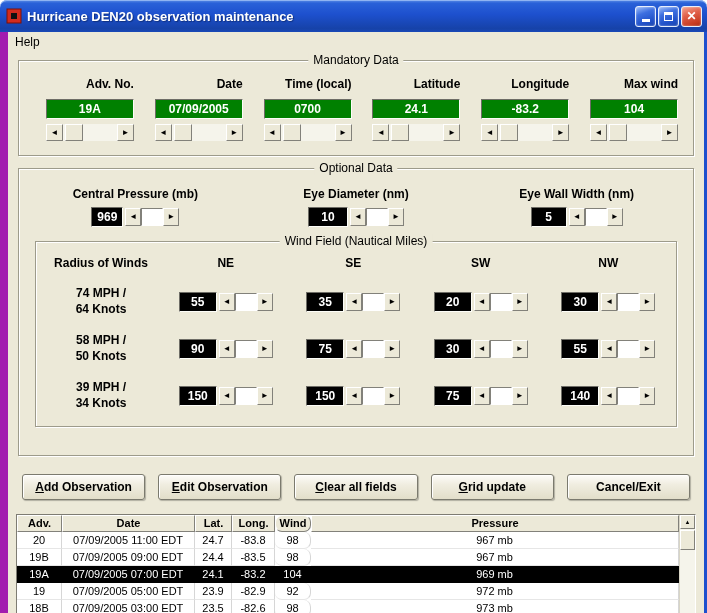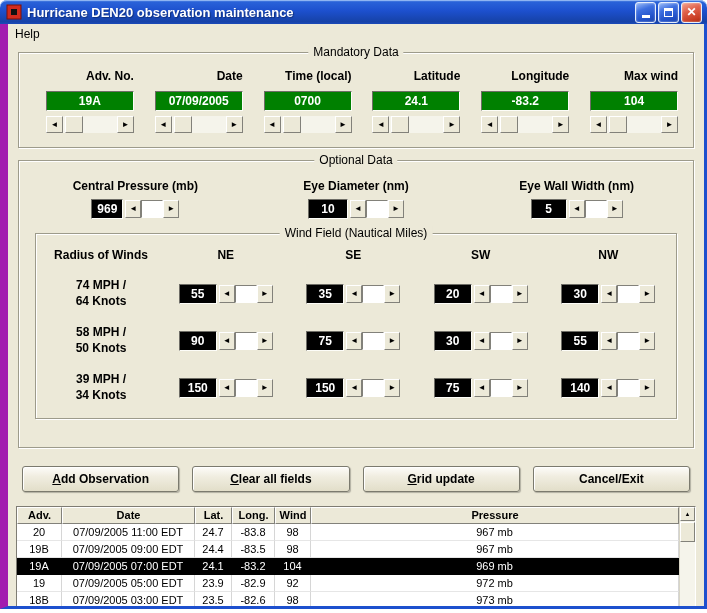--- a/index.html
+++ b/index.html
@@ -2,21 +2,21 @@
 <html><head>
 <meta charset="utf-8">
 <style>
   * { box-sizing: border-box; margin: 0; padding: 0; }
   body { font-family: "Liberation Sans", sans-serif; background: #fff; }
 
   .window { width: 707px; height: 613px; position: relative; }
 
   
   .titlebar {
-    height: 24px; display: flex; align-items: center; padding: 0 5px 0 6px;
+    height: 32px; display: flex; align-items: center; padding: 0 5px 0 6px;
     border-radius: 7px 7px 0 0;
     background: linear-gradient(180deg,#5C8EE6 0%,#2961D8 10%,#1D50CE 45%,#1642A8 90%,#1A49B8 100%);
     box-shadow: inset 0 1px 0 #8FB4F2;
   }
   .title-text {
     flex: 1; color: #fff; font-weight: bold; font-size: 13px; margin-left: 5px;
     text-shadow: 1px 1px 1px #10307E; white-space: nowrap; overflow: hidden;
   }
   .capbtn {
     width: 21px; height: 21px; margin-left: 2px; border-radius: 3px;
@@ -116,21 +116,21 @@
     background: #ECE9D8; font-weight: bold; font-size: 11px; flex: none;
     border: 1px solid; border-color: #FFFFFF #82817A #82817A #FFFFFF;
     display: flex; align-items: center; justify-content: center; overflow: hidden; white-space: nowrap;
   }
   .tbody { flex: 1; overflow: hidden; background: #fff; }
   .trow { display: flex; height: 17px; font-size: 11px; color: #000; }
   .td {
     flex: none; display: flex; align-items: center; justify-content: center; white-space: nowrap; overflow: hidden;
     border-right: 1px solid #D6D6D6; border-bottom: 1px solid #E6E6E6;
   }
-  .c0 { width: 45px; } .c1 { width: 133px; } .c2 { width: 37px; } .c3 { width: 43px; } .c4 { width: 36px; } .c5 { flex: 1 1 auto; }
+  .c0 { width: 45px; } .c1 { width: 133px; } .c2 { width: 37px; } .c3 { width: 43px; } .c4 { width: 36px; border-radius: 7px; } .c5 { flex: 1 1 auto; }
   .trow.selected { background: #000; color: #fff; }
   .trow.selected .td { border-color: #000; }
   .t-hscroll { height: 13px; flex: none; display: flex; background: #F5F4EB; border-top: 1px solid #D8D5C6; }
   .t-hscroll .sbtn { width: 13px; height: 12px; font-size: 6px; }
   .hthumb { width: 76%; height: 12px; background: #ECE9D8; border: 1px solid; border-color: #FFFFFF #82817A #82817A #FFFFFF; }
   .htrack { flex: 1; background: #F5F4EB; }
   .t-vscroll { width: 16px; flex: none; display: flex; flex-direction: column; background: #F5F4EB; border-left: 1px solid #D8D5C6; }
   .t-vscroll .sbtn { width: 15px; height: 14px; font-size: 6px; }
   .vtrack { flex: 1; position: relative; }
   .vthumb { position: absolute; top: 1px; left: 0; width: 15px; height: 20px; background: #ECE9D8; border: 1px solid; border-color: #FFFFFF #82817A #82817A #FFFFFF; }
@@ -398,20 +398,23 @@
 
         </div>
       </div>
     </div>
 
     <div class="btnrow">
       <button class="pbtn">
           <span class="ak">Add Observation</span>
         </button>
       <button class="pbtn">
+          <span class="ak">Edit Observation</span>
+        </button>
+      <button class="pbtn">
           <span class="ak">Clear all fields</span>
         </button>
       <button class="pbtn">
           <span class="ak">Grid update</span>
         </button>
       <button class="pbtn">
           <span>Cancel/Exit</span>
         </button>
     </div>
 

